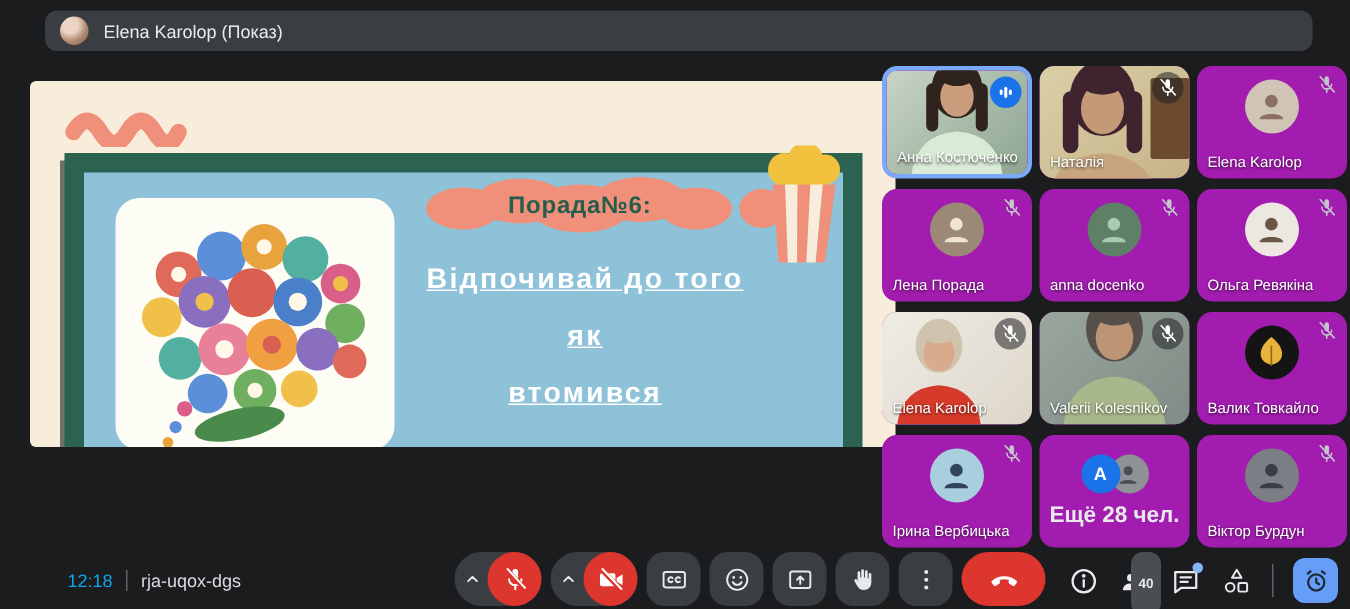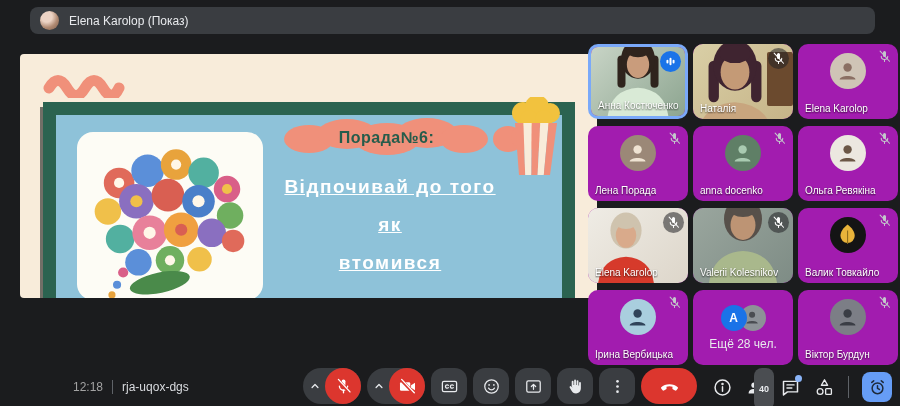--- a/index.html
+++ b/index.html
@@ -49,26 +49,26 @@
   .speak-chip { position:absolute; top:4px; right:4px; width:21px; height:21px; background:#1a73e8;
             border-radius:50%; display:flex; align-items:center; justify-content:center; }
   .speak-chip svg { width:15px; height:15px; }
   .ov-wrap { position:absolute; inset:0; display:flex; flex-direction:column; align-items:center;
              justify-content:center; gap:6px; }
   .ov-avatars { display:flex; }
   .ov-a { width:26px; height:26px; border-radius:50%; display:flex; align-items:center; justify-content:center; }
   .ov-a1 { background:#1a73e8; color:#fff; font-size:12px; font-weight:bold; z-index:2; }
   .ov-a2 { margin-left:-7px; background:#8d9297; }
   .ov-a2 svg { width:70%; height:70%; }
-  .ov-label { color:#e8eaed; font-size:12px; font-weight:400; }
+  .ov-label { color:#e8eaed; font-size:15px; font-weight:700; }
 
   
   .toolbar-left { position:absolute; left:45px; bottom:0; height:38px; display:flex; align-items:center;
                   gap:9px; font-size:12px; }
-  .tb-time { color:#a3a3a3; font-weight:500;margin-left:28px; }
+  .tb-time { color:#0ea5e9; font-weight:500; }
   .tb-sep { width:1px; height:14px; background:#5f6368; }
   .tb-code { color:#dadce0; }
   .controls { position:absolute; left:303px; bottom:1px; height:38px; display:flex; align-items:center; gap:6px; }
   .ctrl-pill { display:flex; align-items:center; background:#3a3d41; border-radius:18px; height:36px; padding-left:2px; }
   .pill-chev { width:20px; height:36px; display:flex; align-items:center; justify-content:center; cursor:pointer; }
   .pill-chev svg { width:14px; height:14px; }
   .pill-danger { width:36px; height:36px; border-radius:50%; background:#dc362e; display:flex;
                  align-items:center; justify-content:center; }
   .pill-danger svg { width:19px; height:19px; }
   .ctrl-btn { width:36px; height:36px; border-radius:12px; background:#3a3d41; display:flex;

